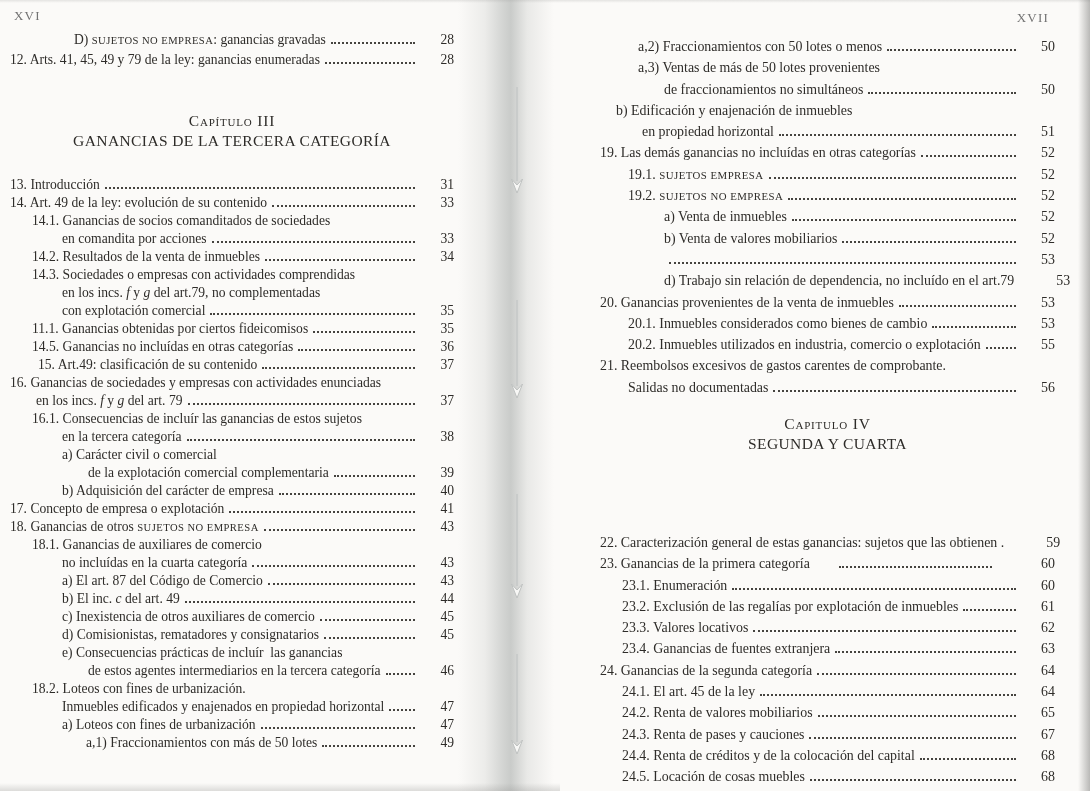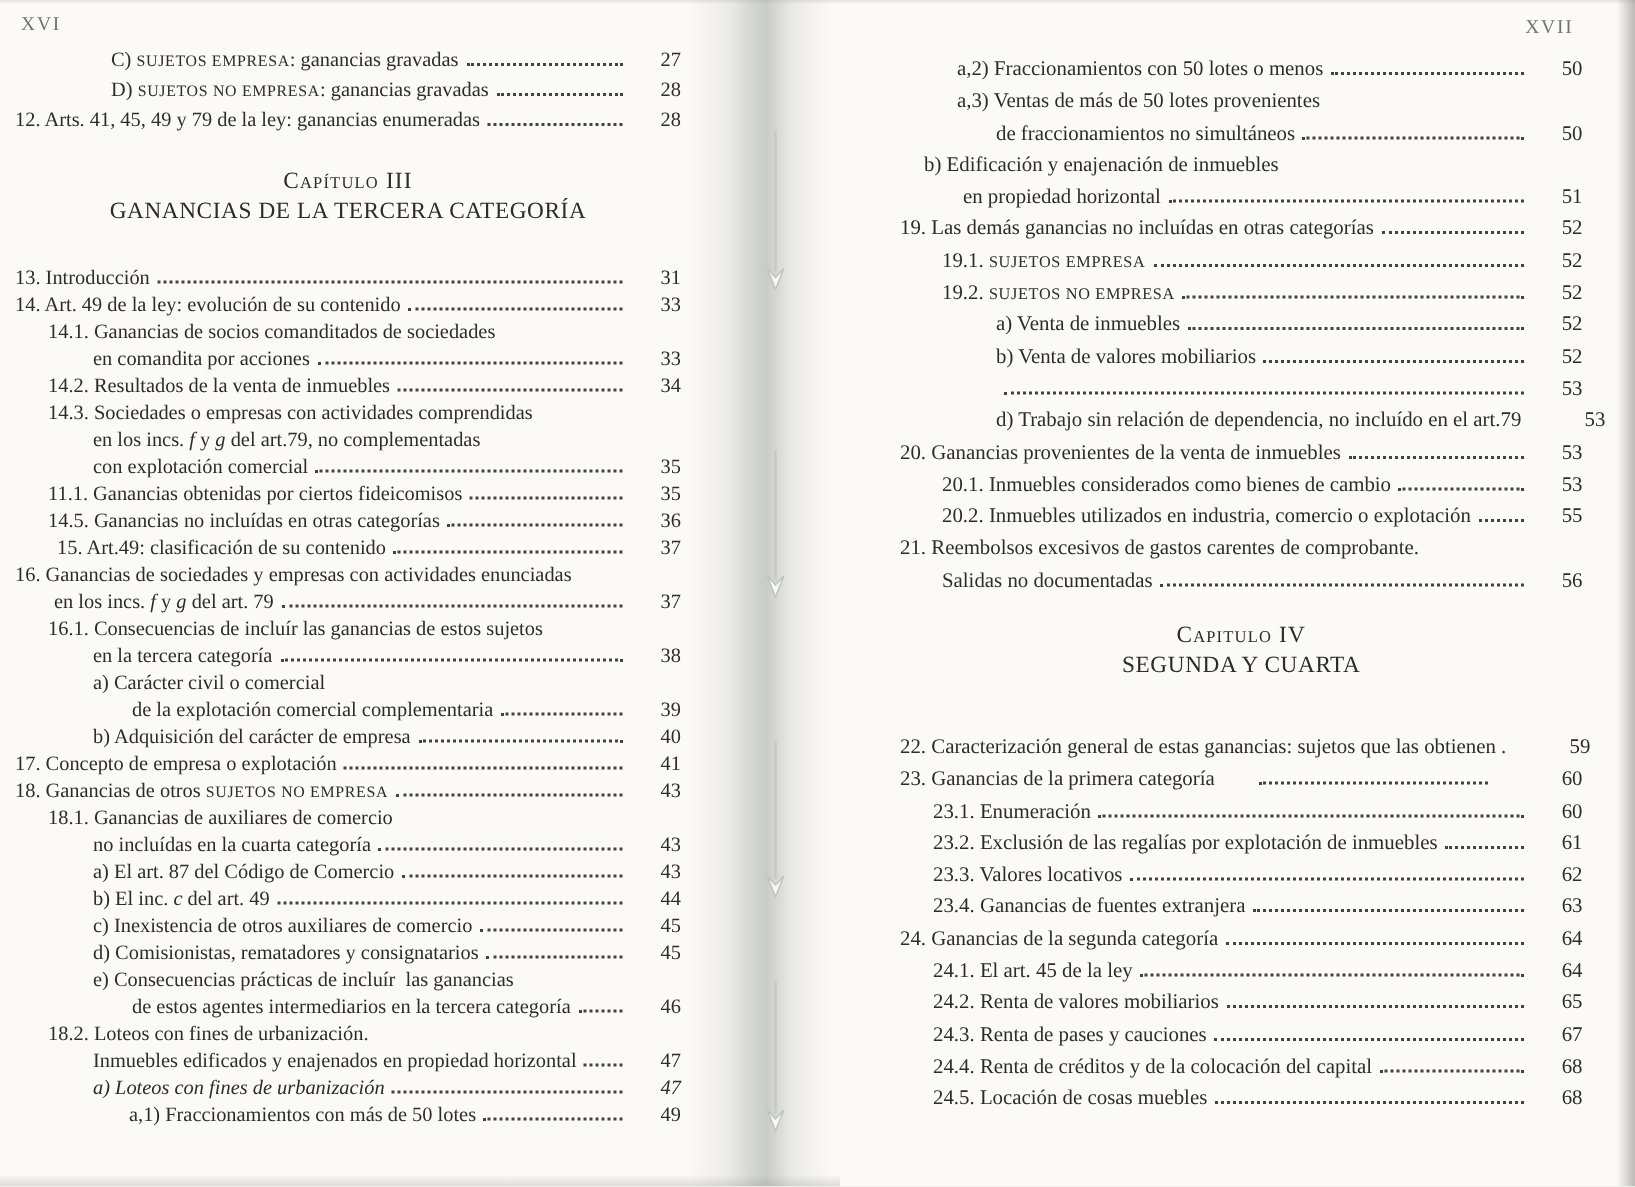--- a/index.html
+++ b/index.html
@@ -48,25 +48,20 @@
 </head>
 <body>
 
 <div class="spread">
 
   <div class="page" id="left-page" style="left:10px;width:444px;">
     <div class="folio" style="left:4px;top:8px;">XVI</div>
     <div style="font-size: 13.6px;">
         <div class="block" style="top: 30px;">
           <div class="row" style="height: 20px; line-height: 20px; padding-left: 64px;">
-            <span class="t">C) <span class="sc">SUJETOS EMPRESA</span>: ganancias gravadas</span>
-            <span class="leader"></span>
-            <span class="pg">27</span>
-          </div>
-          <div class="row" style="height: 20px; line-height: 20px; padding-left: 64px;">
             <span class="t">D) <span class="sc">SUJETOS NO EMPRESA</span>: ganancias gravadas</span>
             <span class="leader"></span>
             <span class="pg">28</span>
           </div>
           <div class="row" style="height: 20px; line-height: 20px; padding-left: 0px;">
             <span class="t">12. Arts. 41, 45, 49 y 79 de la ley: ganancias enumeradas</span>
             <span class="leader"></span>
             <span class="pg">28</span>
           </div>
         </div>
@@ -200,21 +195,21 @@
             <span class="pg">46</span>
           </div>
           <div class="row" style="height: 18px; line-height: 18px; padding-left: 22px;">
             <span class="t">18.2. Loteos con fines de urbanización.</span>
           </div>
           <div class="row" style="height: 18px; line-height: 18px; padding-left: 52px;">
             <span class="t">Inmuebles edificados y enajenados en propiedad horizontal</span>
             <span class="leader"></span>
             <span class="pg">47</span>
           </div>
-          <div class="row" style="height: 18px; line-height: 18px; padding-left: 52px; font-style: italic;">
+          <div class="row" style="height: 18px; line-height: 18px; padding-left: 52px;">
             <span class="t">a) Loteos con fines de urbanización</span>
             <span class="leader"></span>
             <span class="pg">47</span>
           </div>
           <div class="row" style="height: 18px; line-height: 18px; padding-left: 76px;">
             <span class="t">a,1) Fraccionamientos con más de 50 lotes</span>
             <span class="leader"></span>
             <span class="pg">49</span>
           </div>
         </div>
@@ -302,21 +297,21 @@
             <span class="t">Salidas no documentadas</span>
             <span class="leader"></span>
             <span class="pg">56</span>
           </div>
         </div>
         <div class="block heading" style="top: 414px;">
           <div class="kicker">Capitulo IV</div>
           <div class="htitle">SEGUNDA Y CUARTA</div>
         </div>
         <div class="block" style="top: 488px;">
-          <div class="row" style="height: 21.3px; line-height: 21.3px; padding-left: 0px;">
+          <div class="row" style="height: 21.3px; line-height: 21.3px; padding-left: 0px; margin-top: 44px;">
             <span class="t">22. Caracterización general de estas ganancias: sujetos que las obtienen .</span>
             <span class="leader nodots"></span>
             <span class="pg">59</span>
           </div>
           <div class="row" style="height: 21.3px; line-height: 21.3px; padding-left: 0px; gap: 24px;">
             <span class="t">23. Ganancias de la primera categoría</span>
             <span class="leader"></span>
             <span class="pg">60</span>
           </div>
           <div class="row" style="height: 21.3px; line-height: 21.3px; padding-left: 22px;">

